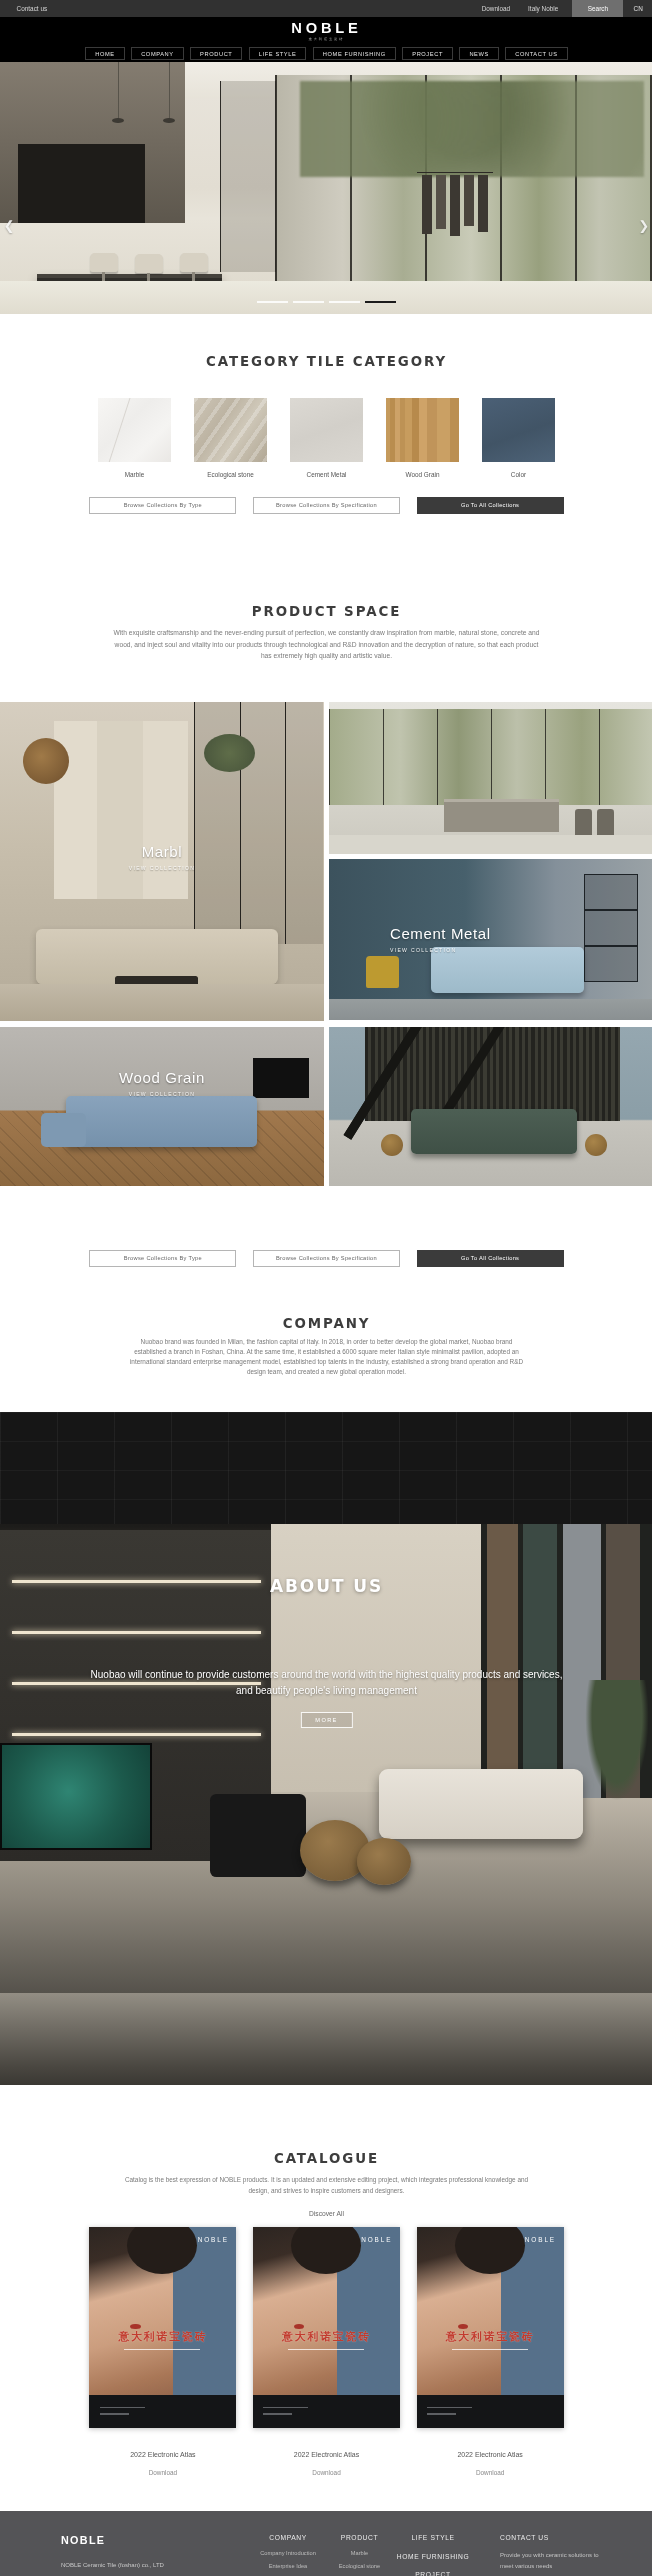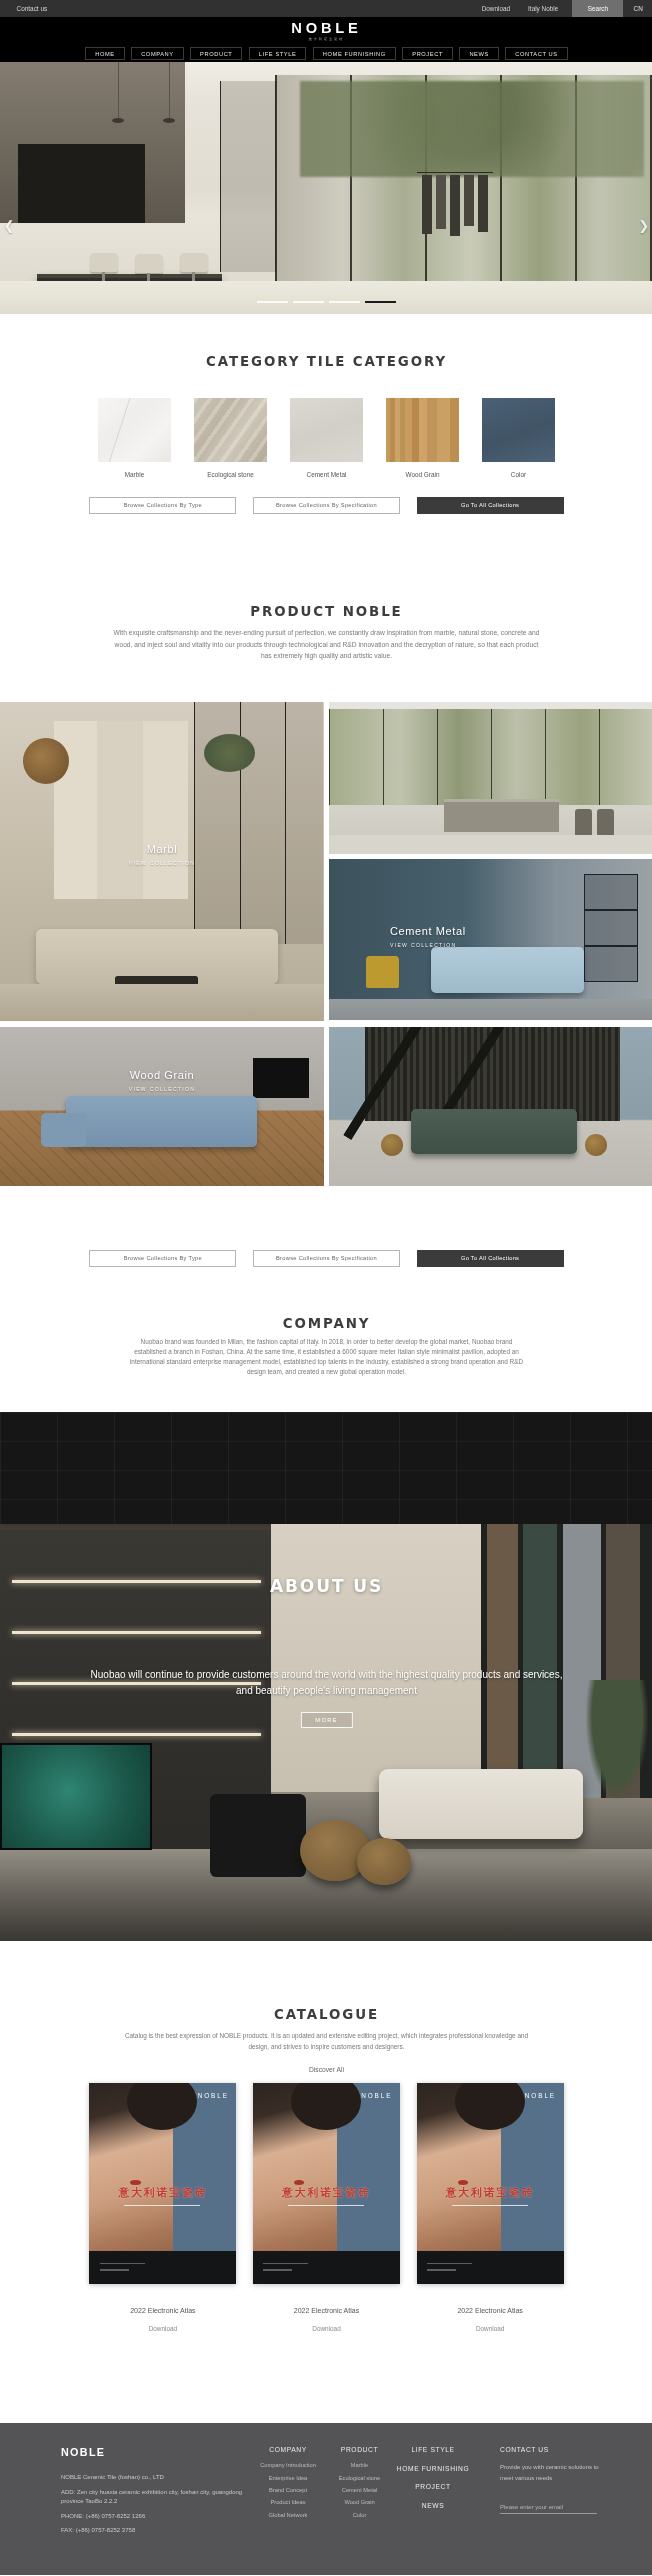--- a/index.html
+++ b/index.html
@@ -78,21 +78,21 @@
   .c-btn.dark { background:#3b3b3b; color:#fff; border-color:#3b3b3b; }
   #category .btn-row { margin-top:19px; }
 
   
   #ps-head { height:103px; }
   #ps-head .sec-title { padding-top:5.1px; }
   #ps-head .sec-para { max-width:433px; margin:7.6px auto 0; }
   #ps-grid { height:484px; position:relative; background:#fff; }
   .ps-cell { position:absolute; overflow:hidden; cursor:pointer; }
   .ps-label { position:absolute; color:#fff; text-align:center; z-index:3; }
-  .ps-label .nm { font-size:11px; letter-spacing:0.6px; text-shadow:0 0.6px 1.9px rgba(0,0,0,.4); }
+  .ps-label .nm { font-size:15px; letter-spacing:0.6px; text-shadow:0 0.6px 1.9px rgba(0,0,0,.4); }
   .ps-label .vc { font-size:5.1px; letter-spacing:1.3px; margin-top:4.5px; opacity:.92; text-shadow:0 0.6px 1.3px rgba(0,0,0,.4); }
 
   #cellA { left:0; top:0; width:324px; height:319px; background:linear-gradient(180deg,#d6cec0 0%,#c7beac 45%,#b4ab99 100%); }
   #cellA .panel { position:absolute; left:54px; top:19px; width:134px; height:178px; background:linear-gradient(90deg,#e2dbcc 0 43px,#d8d1c1 43px 89px,#e0d9ca 89px 134px); }
   #cellA .circle { position:absolute; left:23px; top:36px; width:46px; height:46px; border-radius:50%; background:radial-gradient(circle at 40% 40%,#a07a48,#6d4e2c); }
   #cellA .part { position:absolute; left:194px; top:0; width:129px; height:242px; background:rgba(70,66,58,.18); border-left:1.3px solid #24221e; }
   #cellA .part:before { content:""; position:absolute; left:45px; top:0; width:1.3px; height:100%; background:#24221e; }
   #cellA .part:after { content:""; position:absolute; left:90px; top:0; width:1.3px; height:100%; background:#24221e; }
   #cellA .plant { position:absolute; left:204px; top:32px; width:51px; height:38px; border-radius:50%; background:radial-gradient(circle,#5f6d49,#46523a); filter:blur(0.6px); }
   #cellA .sofa { position:absolute; left:36px; top:227px; width:242px; height:55px; background:linear-gradient(180deg,#d5ccba,#c3baa6); border-radius:6.4px; box-shadow:0 3.8px 6.4px rgba(70,64,52,.3); }
@@ -133,41 +133,41 @@
 
   #ps-buttons { height:113px; }
   #ps-buttons .btn-row { padding-top:64px; }
 
   
   #company { height:113px; }
   #company .sec-title { padding-top:16.6px; }
   #company .sec-para { max-width:395px; margin:6.4px auto 0; font-size:6.4px; line-height:1.55; }
 
   
-  #about { height:529px; position:relative; overflow:hidden; background:linear-gradient(180deg,#151515 0%,#1d1c1a 17%,#50493f 24%,#cfc8ba 40%,#c4bcae 55%,#8d877c 72%,#4f4c46 88%,#33312d 100%);padding-left:34px; }
+  #about { height:673px; position:relative; overflow:hidden; background:linear-gradient(180deg,#151515 0%,#1d1c1a 17%,#50493f 24%,#cfc8ba 40%,#c4bcae 55%,#8d877c 72%,#4f4c46 88%,#33312d 100%);padding-left:34px; }
   .ab-ceil { position:absolute; left:0; top:0; width:100%; height:112px; background:#161616; }
   .ab-ceil:before { content:""; position:absolute; inset:0; background:repeating-linear-gradient(90deg, rgba(255,255,255,.05) 0 0.6px, transparent 0.6px 57px), repeating-linear-gradient(180deg, rgba(255,255,255,.04) 0 0.6px, transparent 0.6px 29px); }
   .ab-shelfwall { position:absolute; left:0; top:118px; width:271px; height:331px; background:linear-gradient(180deg,#3a3833,#2c2a27); }
   .ab-shelf { position:absolute; left:11.5px; width:249px; height:2.5px; background:#efe5cf; box-shadow:0 0 6.4px rgba(250,235,200,.8); }
   .ab-tv { position:absolute; left:0px; top:331px; width:152px; height:107px; background:#000; border:2.5px solid #0a0a0a; }
   .ab-tv .scr { position:absolute; inset:0; background:radial-gradient(circle at 45% 45%,#2f8573 0%,#1c5a4c 55%,#123f36 100%); }
   .ab-wall { position:absolute; left:271px; top:112px; width:210px; height:268px; background:linear-gradient(180deg,#d8d1c3,#c7bfb0); }
   .ab-tiles { position:absolute; left:481px; top:112px; width:171px; height:274px;
       background:linear-gradient(90deg,#20221f 0 6.4px,#6b5a48 6.4px 37px,#20221f 37px 42px,#3c4a44 42px 76px,#20221f 76px 82px,#8a8f93 82px 120px,#20221f 120px 125px,#584f45 125px 159px,#20221f 159px 171px); }
   .ab-sofa { position:absolute; left:379px; top:357px; width:204px; height:70px; background:linear-gradient(180deg,#e8e3da,#d6d0c5); border-radius:9px; box-shadow:0 6.4px 10.2px rgba(10,10,8,.45); }
   .ab-chair { position:absolute; left:210px; top:382px; width:96px; height:83px; background:#181818; border-radius:6.4px; }
   .ab-tbl { position:absolute; border-radius:50%; background:radial-gradient(circle at 40% 35%,#9a7a4c,#6d5431); box-shadow:0 5.1px 7.6px rgba(10,10,8,.5); }
   .ab-plant { position:absolute; left:585px; top:268px; width:64px; height:121px; background:radial-gradient(ellipse at 50% 30%,#45543c 0 55%,transparent 70%); }
   .ab-floor { position:absolute; left:0; bottom:0; width:100%; height:92px; background:linear-gradient(180deg,#938e84,#4a4741 80%,#3a3833); }
   .ab-title { position:absolute; left:0; right:0; top:164px; text-align:center; color:#fff; font-size:17px; font-weight:bold; letter-spacing:1.9px; z-index:4; font-family:"DejaVu Sans", sans-serif; text-shadow:0 0.6px 3.8px rgba(0,0,0,.35); }
   .ab-text { position:absolute; left:0; right:0; top:255px; text-align:center; color:#fff; font-size:10px; line-height:1.6; z-index:4; text-shadow:0 0.6px 2.5px rgba(0,0,0,.45); }
   .ab-more { position:absolute; left:50%; transform:translateX(-50%); top:300px; z-index:4; border:0.6px solid rgba(255,255,255,.9); color:#fff; font-size:5.7px; letter-spacing:1.3px; padding:3.8px 14px; cursor:pointer; background:rgba(0,0,0,.08); }
 
   
-  #catalogue { height:482px; }
+  #catalogue { height:426px; }
   #catalogue .sec-title { padding-top:66px; }
   #catalogue .sec-para { max-width:414px; margin:7.6px auto 0; font-size:6.4px; }
   .discover { text-align:center; margin-top:14px; font-size:6.7px; color:#666; cursor:pointer; }
   .covers { display:flex; justify-content:center; gap:16.6px; margin-top:10.2px; }
   .cat-item { width:147px; }
   .cover { position:relative; width:147px; height:201px; background:#56708a; overflow:hidden; cursor:pointer; box-shadow:0 1.3px 5.1px rgba(0,0,0,.25); }
   .cover .photo { position:absolute; left:0; top:0; width:84px; height:201px;
       background:linear-gradient(165deg,#2c2521 0%,#3a2d26 16%,#d9af92 34%,#cb9d7e 55%,#a97757 75%,#7d5340 100%); }
   .cover .hair { position:absolute; left:38px; top:-10.2px; width:70px; height:57px; border-radius:50%; background:#241d19; }
   .cover .lips { position:absolute; left:41px; top:97px; width:10.2px; height:5.1px; border-radius:50%; background:#a8342a; }
@@ -285,21 +285,21 @@
       </div>
     </div>
     <div class="btn-row">
       <div class="c-btn">Browse Collections By Type</div>
       <div class="c-btn">Browse Collections By Specification</div>
       <div class="c-btn dark">Go To All Collections</div>
     </div>
   </div>
 
   <div id="ps-head">
-    <div class="sec-title">PRODUCT NOBLE</div>
+    <div class="sec-title">PRODUCT SPACE</div>
     <div class="sec-para">With exquisite craftsmanship and the never-ending pursuit of perfection, we constantly draw inspiration from marble, natural stone, concrete and wood, and inject soul and vitality into our products through technological and R&amp;D innovation and the decryption of nature, so that each product has extremely high quality and artistic value.</div>
   </div>
 
   <div id="ps-grid">
     <div class="ps-cell" id="cellA">
       <div class="panel"></div>
       <div class="circle"></div>
       <div class="part"></div>
       <div class="plant"></div>
       <div class="sofa"></div>

